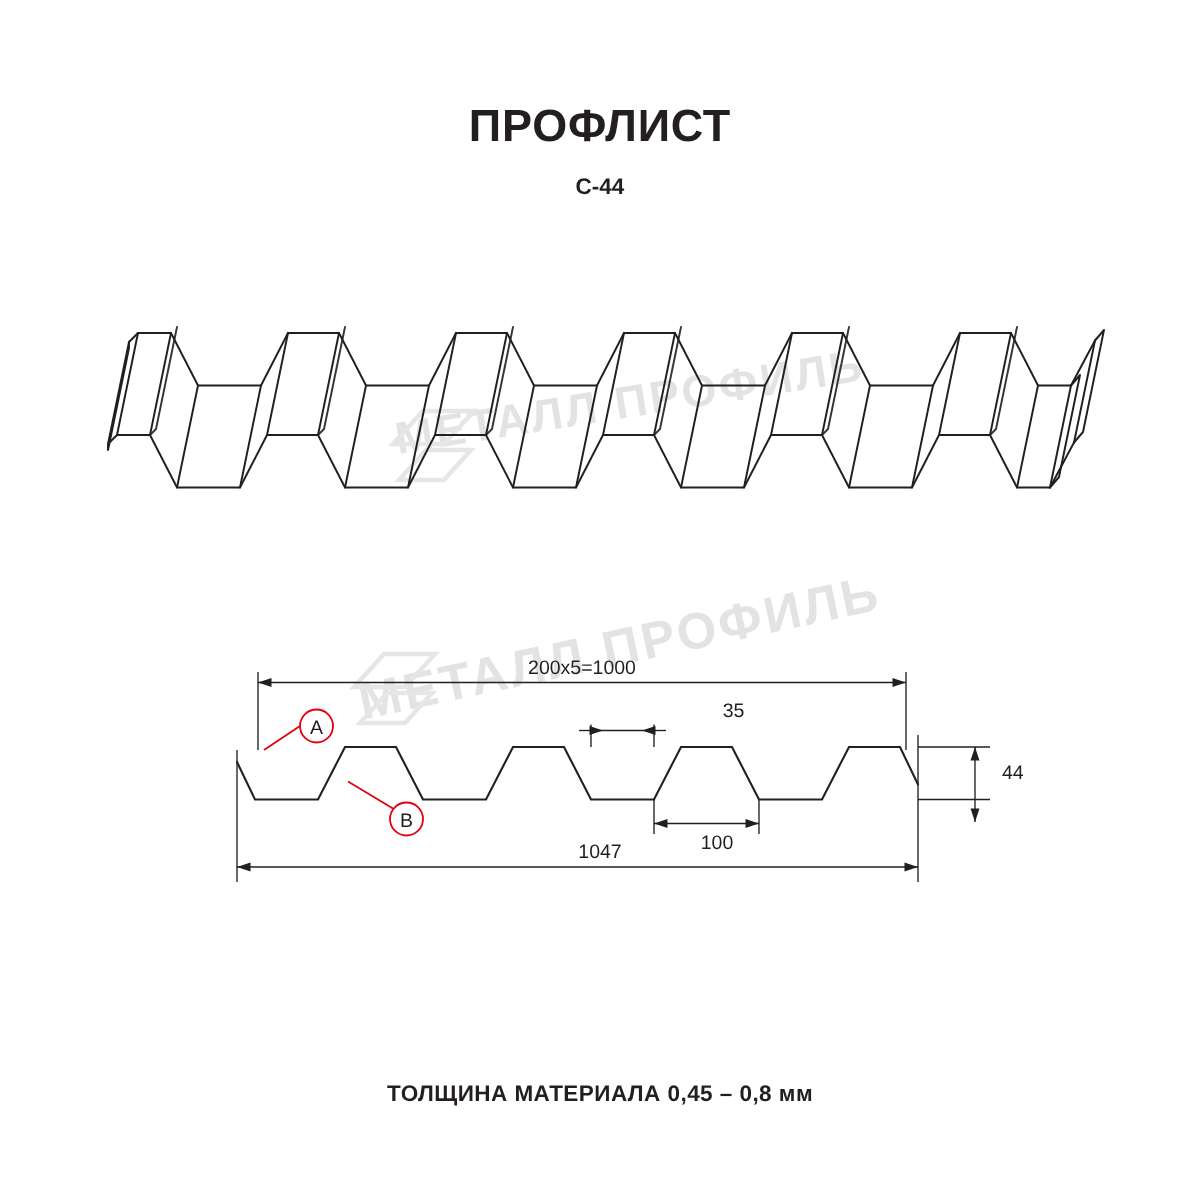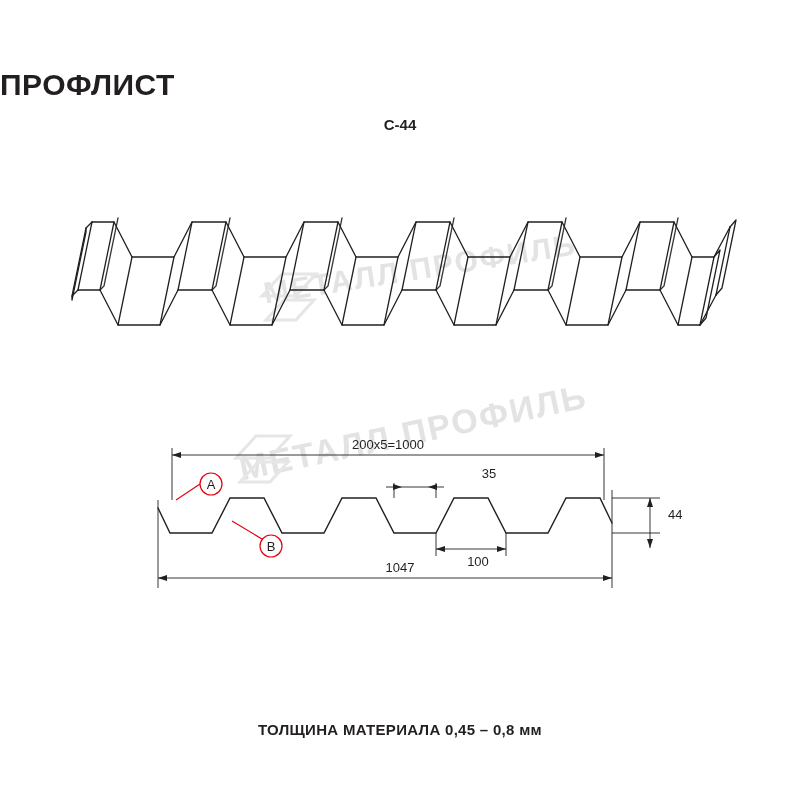--- a/index.html
+++ b/index.html
@@ -18,21 +18,21 @@
   .page {
     position: relative;
     width: 800px;
     height: 800px;
   }
   .title {
     position: absolute;
     top: 68px;
     left: 0;
     width: 800px;
-    text-align: left;
+    text-align: center;
     font-size: 30px;
     font-weight: bold;
     letter-spacing: 0.5px;
   }
   .subtitle {
     position: absolute;
     top: 116px;
     left: 0;
     width: 800px;
     text-align: center;

